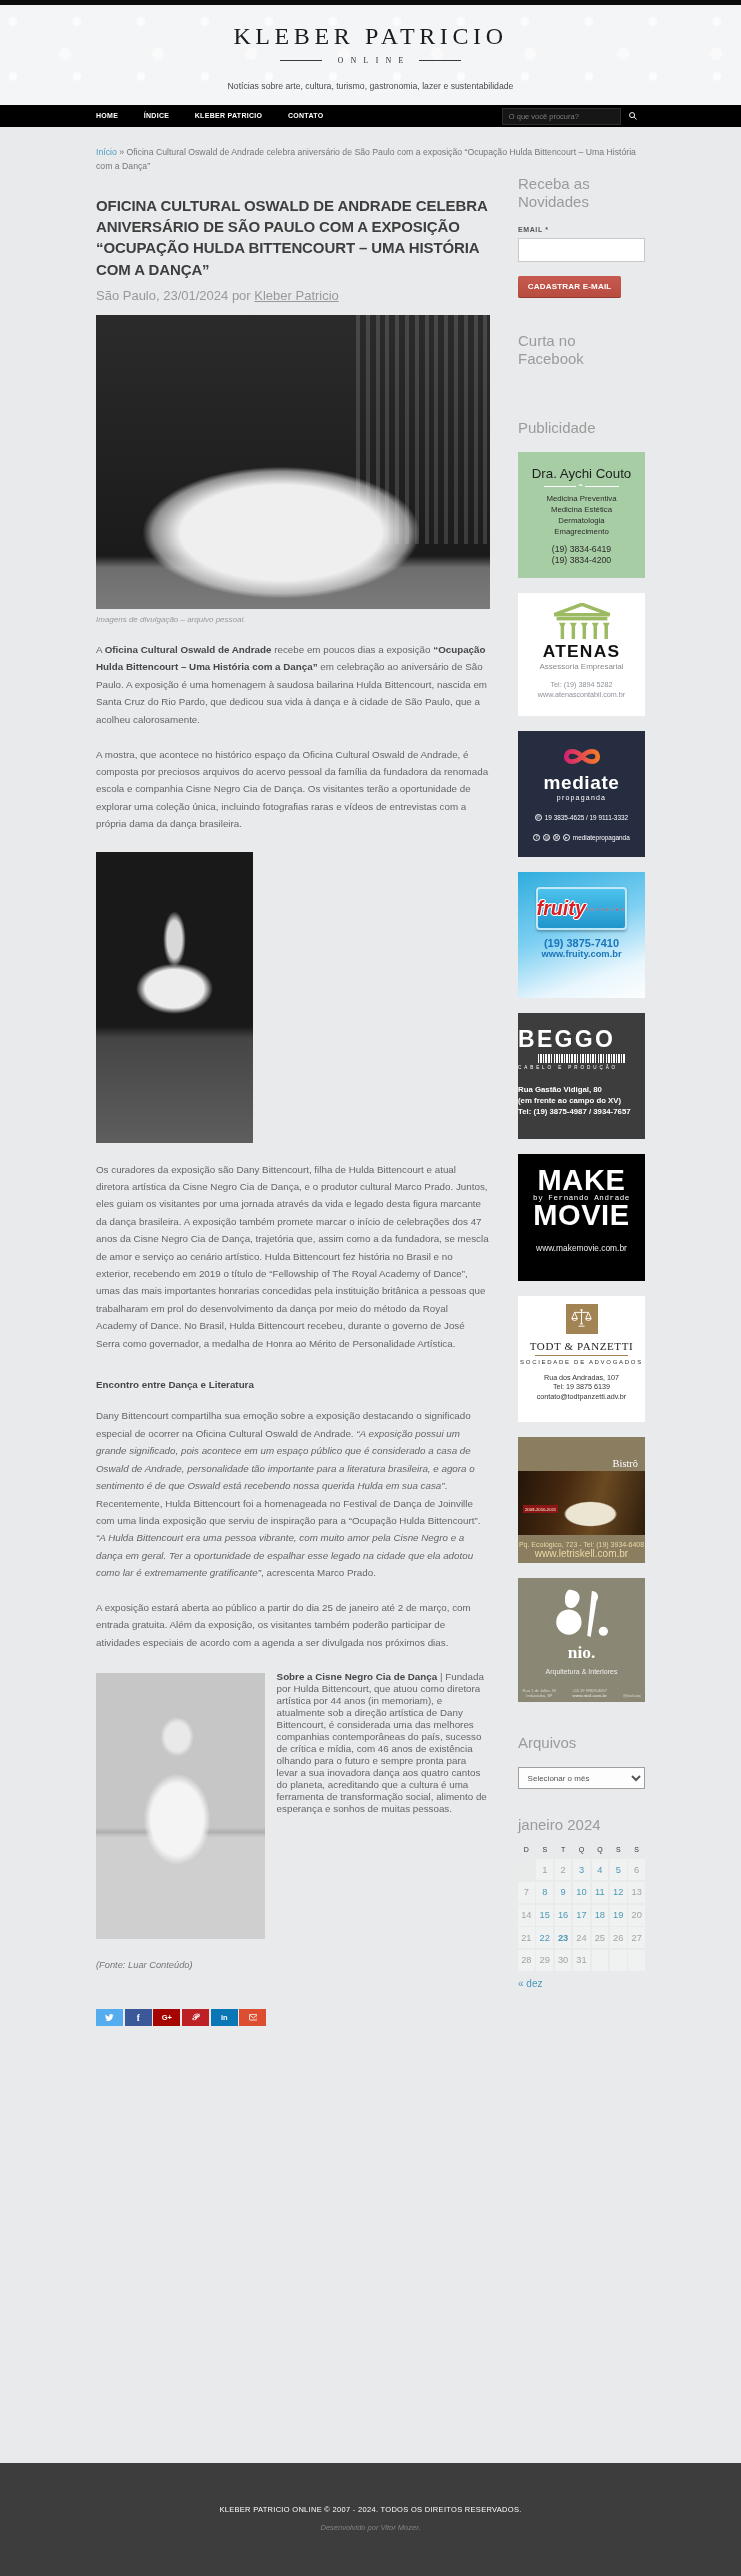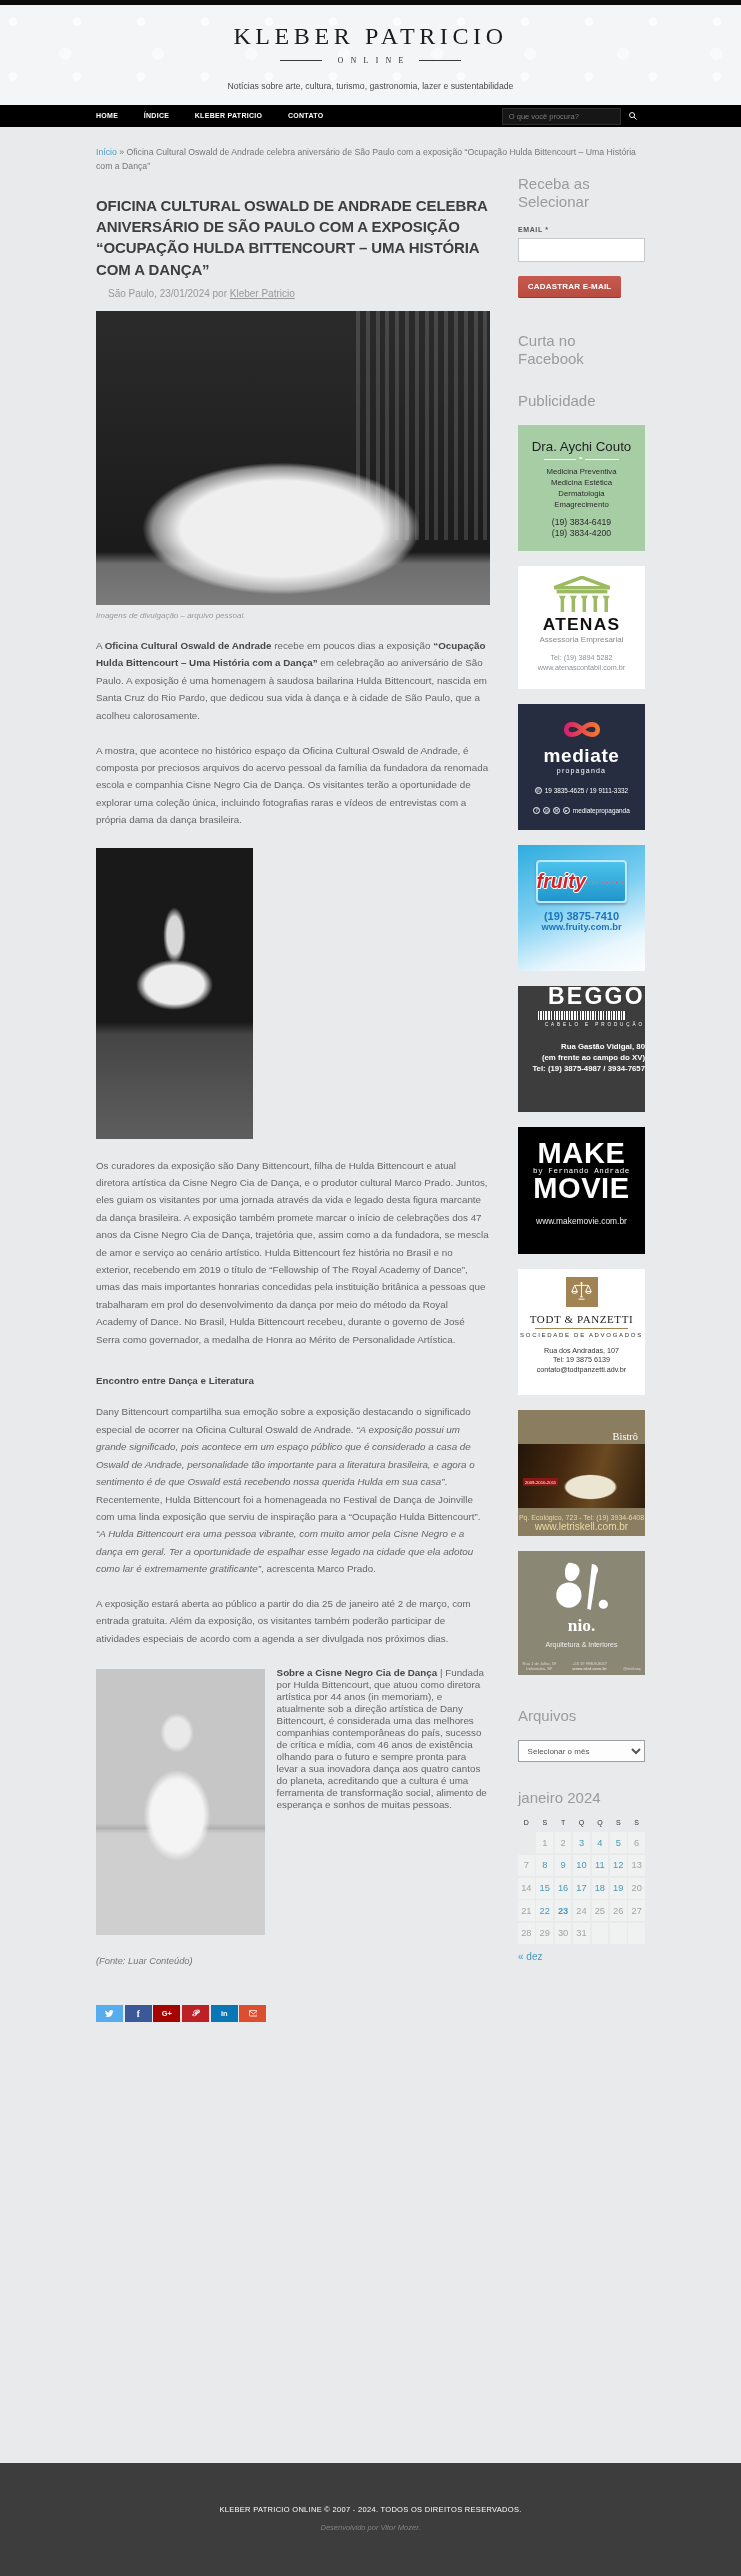--- a/index.html
+++ b/index.html
@@ -55,21 +55,21 @@
   .content-area { flex: 1; overflow: hidden; }
   .container { width: 549px; margin: 0 auto; }
   .breadcrumb { margin-top: 17.4px; font-size: 8.7px; color: #777; line-height: 14px; }
   .breadcrumb a { color: #4f9ec4; text-decoration: none; }
   .columns { display: flex; gap: 28px; align-items: flex-start; }
   main.article-col { width: 394px; flex: 0 0 394px; }
   aside.sidebar { width: 127px; flex: 0 0 127px; padding-top: 2.3px; }
 
   
   .article-title { margin-top: 22px; font-size: 15px; line-height: 21.4px; font-weight: bold; color: #3e3e3e; letter-spacing: -0.1px; }
-  .article-meta { margin-top: 8px; font-size: 10px; color: #999; margin-left: 12px; }
+  .article-meta { margin-top: 8px; font-size: 13px; color: #999; }
   .article-meta a { color: #999; text-decoration: underline; }
   .photo { background-repeat: no-repeat; background-size: cover; position: relative; }
   .photo-1 {
     margin-top: 11.6px; width: 394px; height: 294px;
     background-color: #1d1d1d;
     background-image:
       radial-gradient(ellipse 44% 28% at 47% 74%, #efefef 58%, rgba(232,232,232,.55) 74%, rgba(0,0,0,0) 80%),
       linear-gradient(rgba(0,0,0,0) 0 82%, #6e6e6e 86%, #7b7b7b),
       repeating-linear-gradient(90deg, rgba(225,225,225,.16) 0 4px, rgba(0,0,0,0) 4px 9.8px),
       linear-gradient(#2b2b2b, #171717);
@@ -114,21 +114,21 @@
   .side-heading { font-size: 15px; font-weight: 400; color: #9b9b9b; line-height: 1.2; }
   .newsletter { margin-top: 15px; }
   .email-label { font-size: 7px; font-weight: bold; letter-spacing: 0.6px; color: #555; }
   .email-input { margin-top: 4.6px; width: 127px; height: 24px; border: 0.6px solid #c9c9c9; background: #fff; padding: 0 4.6px; font-size: 8px; }
   .subscribe-btn {
     margin-top: 14px; background: linear-gradient(#c75a4e, #b84c41); border: 0; border-bottom: 1.7px solid #93392f;
     color: #fff; font-size: 8px; font-weight: bold; letter-spacing: 0.2px;
     padding: 6.4px 9.8px; border-radius: 1.7px; cursor: pointer;
   }
   .h-facebook { margin-top: 34px; }
-  .h-publicidade { margin-top: 24px; }
+  .h-publicidade { margin-top: 51px; }
 
   .ad { width: 127px; margin-top: 15px; overflow: hidden; }
   
   .ad-aychi { height: 126px; background: #a7cda4; text-align: center; color: #2b2b2b; padding-top: 14px; }
   .ad-aychi .t { font-size: 13.3px; color: #1f1f1f; }
   .ad-aychi .orn { margin: 4.6px auto 5.8px; width: 75px; border-top: 0.6px solid #fff; position: relative; }
   .ad-aychi .orn::after { content: "❧"; position: absolute; top: -5.2px; left: 32px; font-size: 5.8px; color: #fff; background: #a7cda4; padding: 0 2.3px; }
   .ad-aychi .lines div { font-size: 7.8px; line-height: 11px; }
   .ad-aychi .phones { margin-top: 7px; }
   .ad-aychi .phones div { font-size: 8.7px; line-height: 11.6px; }
@@ -150,21 +150,21 @@
     width: 91px; height: 43px; margin: 0 auto; background: linear-gradient(#4cc2ec, #1f95cc);
     border: 2.3px solid #bfe8f8; border-radius: 4px; box-shadow: 0 1.2px 2.3px rgba(0,0,0,.25);
     display: flex; flex-direction: row; align-items: center; justify-content: center;
   }
   .fruity-name { font-size: 19.7px; font-weight: bold; font-style: italic; color: #d91f26; line-height: .9;
     text-shadow: -1.2px 0 #fff, 1.2px 0 #fff, 0 -1.2px #fff, 0 1.2px #fff, -0.6px -0.6px #fff, 0.6px 0.6px #fff; }
   .fruity-sub { font-size: 4.6px; letter-spacing: 2.9px; color: #d91f26; text-shadow: 0 0 1.2px #fff; margin-top: 1.7px; }
   .ad-fruity .phone { margin-top: 7px; font-size: 11px; font-weight: bold; color: #1b75bb; }
   .ad-fruity .site { font-size: 9.3px; font-weight: bold; color: #1b75bb; }
   
-  .ad-beggo { height: 126px; background: #3d3d3d; text-align: right; color: #fff; }
+  .ad-beggo { height: 126px; background: #3d3d3d; text-align: left; color: #fff; padding-top: 16px; }
   .ad-beggo .name { font-size: 23px; font-weight: 900; letter-spacing: 2.3px; line-height: .9; font-family: "Liberation Sans", sans-serif; }
   .ad-beggo .barcode { margin: 3.5px auto 0; width: 87px; height: 9.3px;
     background: repeating-linear-gradient(90deg, #fff 0 1.2px, rgba(0,0,0,0) 1.2px 2.3px, #fff 2.3px 4px, rgba(0,0,0,0) 4px 5.2px); }
   .ad-beggo .sub { font-size: 4.6px; letter-spacing: 2.9px; margin-top: 1.7px; }
   .ad-beggo .lines { margin-top: 14px; }
   .ad-beggo .lines div { font-size: 7.8px; font-weight: bold; line-height: 11px; }
   
   .ad-make { height: 127px; background: #000; text-align: center; color: #fff; padding-top: 12.7px; }
   .ad-make .l1, .ad-make .l3 { font-size: 29px; font-weight: 900; line-height: .92; letter-spacing: 0.6px; }
   .ad-make .l2 { font-family: "Liberation Mono", monospace; font-size: 7.5px; letter-spacing: 0.6px; }
@@ -315,21 +315,21 @@
             <a class="share-btn" href="#" style="background: rgb(221, 78, 49);">
               <svg width="8.7" height="6.4" viewBox="0 0 24 18">
                 <rect x="1" y="1" width="22" height="16" rx="2" fill="none" stroke="#fff" stroke-width="2.4"></rect>
                 <path d="M2 3 L12 11 L22 3" fill="none" stroke="#fff" stroke-width="2.4"></path>
               </svg>
             </a>
           </div>
       </main>
 
       <aside class="sidebar">
-        <h3 class="side-heading">Receba as Selecionar</h3>
+        <h3 class="side-heading">Receba as Novidades</h3>
         <div class="newsletter">
           <div class="email-label">EMAIL *</div>
           <input class="email-input" type="text" value="" style="">
           <br>
           <button class="subscribe-btn">CADASTRAR E-MAIL</button>
         </div>
 
         <h3 class="side-heading h-facebook">Curta no Facebook</h3>
 
         <h3 class="side-heading h-publicidade">Publicidade</h3>

